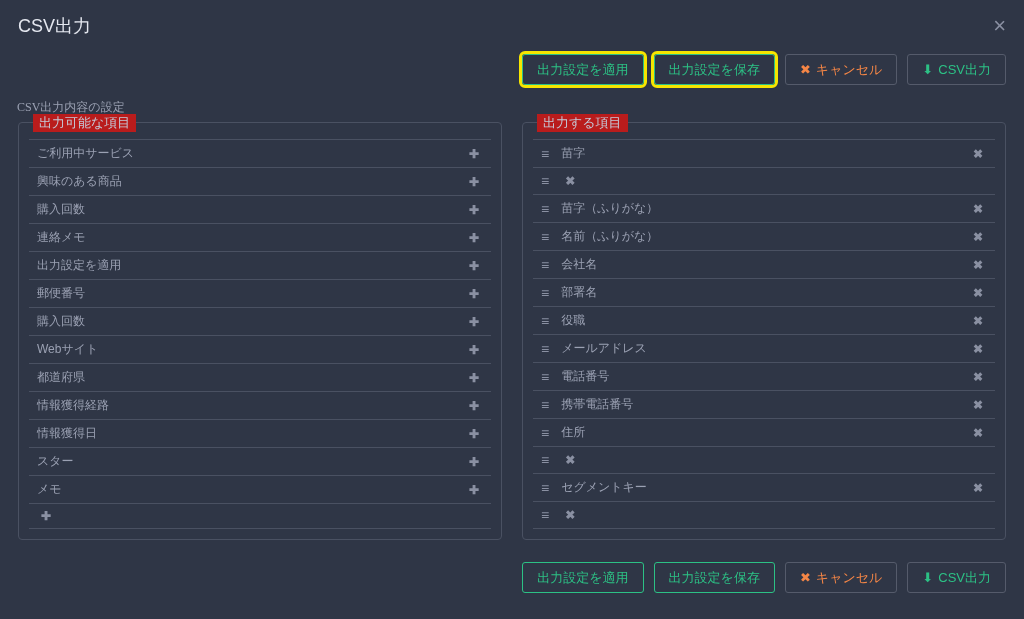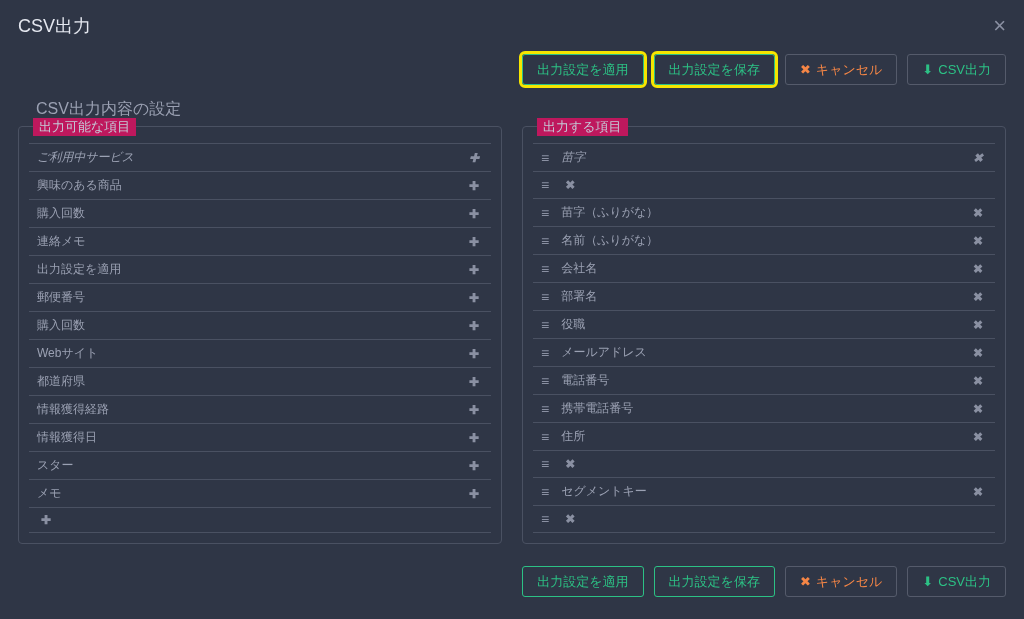--- a/index.html
+++ b/index.html
@@ -60,55 +60,56 @@
     .btn-green-fill {
       background: transparent;
       border-color: #555b6b;
       color: #2cc185;
     }
     .highlight-yellow {
       outline: 3px solid #f7e600;
       outline-offset: 0;
     }
     .section-label {
-      padding: 4px 18px 6px 36px;
-      font-size: 16px;
+      padding: 4px 18px 6px 17px;
+      font-size: 12px;
       color: #9ba1b3;
+      font-family: Liberation Serif, serif;
     }
     .panels {
       display: flex;
       gap: 20px;
       padding: 0 18px;
     }
     .panel {
       flex: 1;
       border: 1px solid #4a5162;
       border-radius: 4px;
       position: relative;
       padding: 16px 10px 10px 10px;
     }
     .panel-legend {
       position: absolute;
       top: -9px;
       left: 14px;
-      background: #be185d;
+      background: #b91c1c;
       padding: 0 6px;
       font-size: 13px;
       color: #c4c9d7;
     }
     .item-row {
       display: flex;
       align-items: center;
       padding: 5px 8px;
       border-style: solid;
       border-color: #4a5162;
       border-width: 0 0 1px 0;
       min-height: 25px;
     }
-    .item-row:first-of-type { border-top-width: 1px; font-style: italic; }
+    .item-row:first-of-type { border-top-width: 1px; }
     .item-label {
       flex: 1;
       font-size: 12px;
       color: #9ba1b3;
     }
     .drag-icon {
       font-size: 14px;
       color: #8a90a2;
       margin-right: 14px;
       letter-spacing: -2px;

